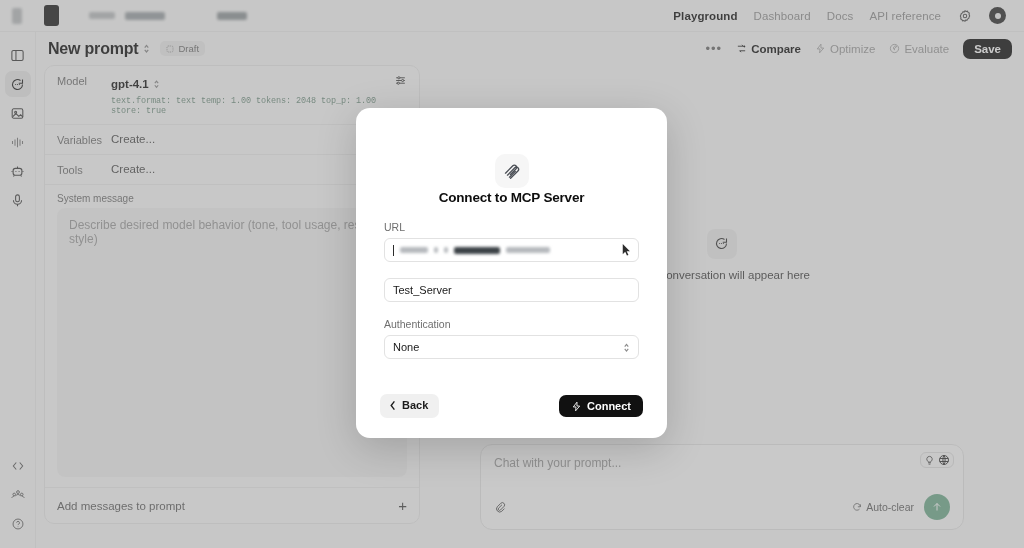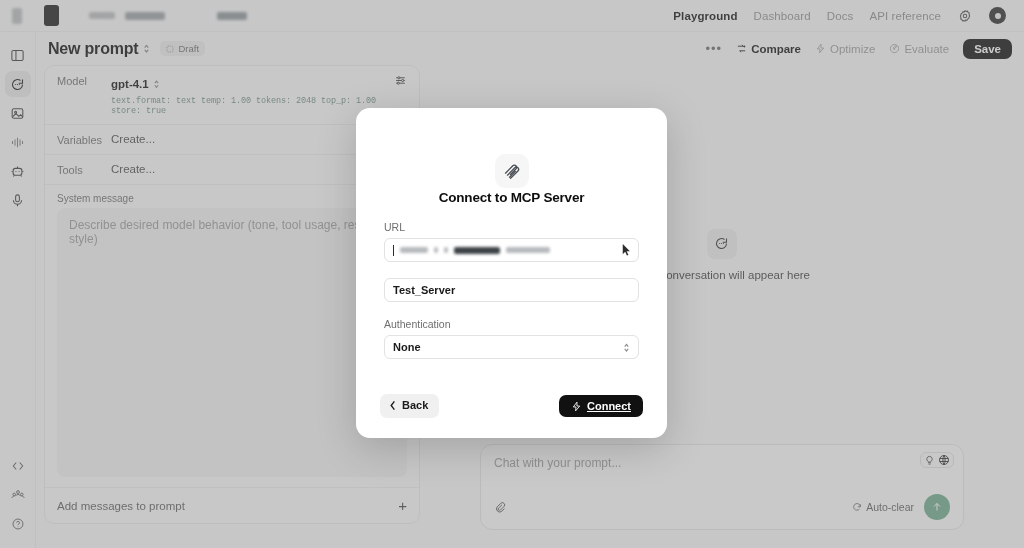--- a/index.html
+++ b/index.html
@@ -163,41 +163,41 @@
   }
   .modal-title {
     text-align: center; font-size: 13.5px; font-weight: 700;
     margin-top: 2px; letter-spacing: -0.2px;
   }
   .field { margin-top: 16px; }
   .field-label { font-size: 10.5px; color: #6e6e6e; margin-bottom: 5px; }
   .field-input {
     height: 24px; border: 1px solid #e2e2e2; border-radius: 6px;
     background: #fff; display: flex; align-items: center;
-    padding: 0 8px; font-size: 11px; color: #1a1a1a; position: relative; font-weight: bold;
+    padding: 0 8px; font-size: 11px; color: #1a1a1a; position: relative;
   }
   .url-redacted { display: flex; align-items: center; gap: 6px; width: 100%; height: 100%; }
   .url-redacted span { background: #b6b9bd; border-radius: 2px; filter: blur(1.7px); height: 6px; }
   .caret { width: 1px; height: 11px; background: #2b2b2b; }
   .url-cursor { position: absolute; right: 7px; top: 5px; color: #333; }
   .select-input { justify-content: space-between; }
   .stepper { color: #8b8b8b; font-size: 8px; line-height: 7px; display: flex; flex-direction: column; }
   .modal-foot {
     margin-top: auto; display: flex; align-items: center;
     padding: 0 24px 20px;
   }
   .back-btn {
     display: inline-flex; align-items: center; gap: 5px;
     background: #f0f0f0; color: #1a1a1a; border-radius: 7px;
     padding: 5px 11px 7px 9px; font-size: 11px; font-weight: 700;
   }
   .connect-btn {
     margin-left: auto; display: inline-flex; align-items: center; gap: 5px;
     background: #111; color: #fff; border-radius: 7px;
-    padding: 5px 12px; font-size: 11px; font-weight: 700; text-decoration: underline;
+    padding: 5px 12px; font-size: 11px; font-weight: 700;
   }
   svg { display: block; }
 </style>
 </head>
 <body>
 
 <div id="app-backdrop">
 
   <div class="topbar">
     <div class="tb-left">

